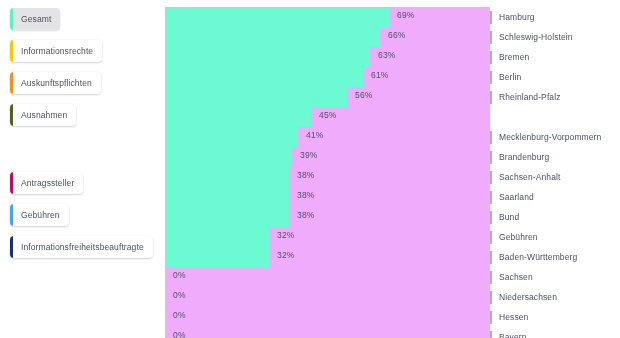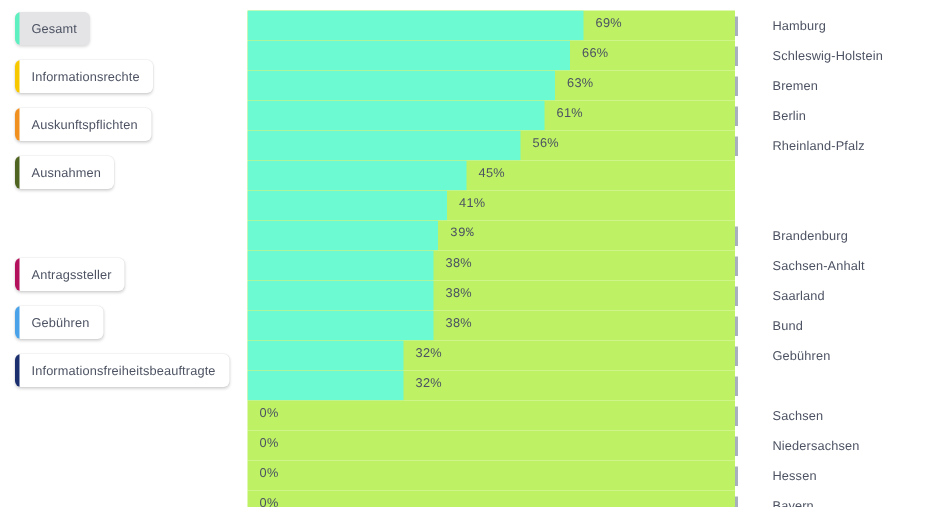--- a/index.html
+++ b/index.html
@@ -71,21 +71,21 @@
   .row {
     display: flex;
     align-items: center;
     height: 16px;
     margin-bottom: 4px;
   }
   .track {
     position: relative;
     width: 325px;
     height: 20px;
-    background: #bef264;
+    background: #f0abfc;
     flex: 0 0 325px;
     overflow: hidden;
   }
   .bar {
     position: absolute;
     left: 0;
     top: 0;
     bottom: 0;
     background: #6bfad2;
   }
@@ -110,21 +110,21 @@
   .cat-tick {
     width: 2px;
     height: 13px;
     background: #a9b0bd;
     flex: 0 0 2px;
   }
   .cat-label {
     font-size: 8.5px;
     line-height: 16px;
     color: #4c5262;
-    padding-left: 23px;
+    padding-left: 7px;
     white-space: nowrap;
     letter-spacing: 0.1px;
   }
 </style>
 </head>
 <body>
 
 <div id="app">
 
   <div class="legend">
@@ -213,25 +213,29 @@
         <div class="track">
           <div class="bar" style="width: 146px; background: rgb(107, 250, 210);"></div>
           <div class="value" style="left: 154px;">45%</div>
         </div>
       </div>
       <div class="row">
         <div class="track">
           <div class="bar" style="width: 133px; background: rgb(107, 250, 210);"></div>
           <div class="value" style="left: 141px;">41%</div>
         </div>
+        <div class="cat-cell">
+          <span class="cat-tick"></span>
+          <span class="cat-label">Mecklenburg-Vorpommern</span>
+        </div>
       </div>
       <div class="row">
         <div class="track">
           <div class="bar" style="width: 127px; background: rgb(107, 250, 210);"></div>
-          <div class="value" style="left: 135px; font-family: Liberation Mono, monospace;">39%</div>
+          <div class="value" style="left: 135px;">39%</div>
         </div>
         <div class="cat-cell">
           <span class="cat-tick"></span>
           <span class="cat-label">Brandenburg</span>
         </div>
       </div>
       <div class="row">
         <div class="track">
           <div class="bar" style="width: 124px; background: rgb(107, 250, 210);"></div>
           <div class="value" style="left: 132px;">38%</div>
@@ -271,20 +275,21 @@
           <span class="cat-label">Gebühren</span>
         </div>
       </div>
       <div class="row">
         <div class="track">
           <div class="bar" style="width: 104px; background: rgb(107, 250, 210);"></div>
           <div class="value" style="left: 112px;">32%</div>
         </div>
         <div class="cat-cell">
           <span class="cat-tick"></span>
+          <span class="cat-label">Baden-Württemberg</span>
         </div>
       </div>
       <div class="row">
         <div class="track">
           <div class="value" style="left: 8px;">0%</div>
         </div>
         <div class="cat-cell">
           <span class="cat-tick"></span>
           <span class="cat-label">Sachsen</span>
         </div>

